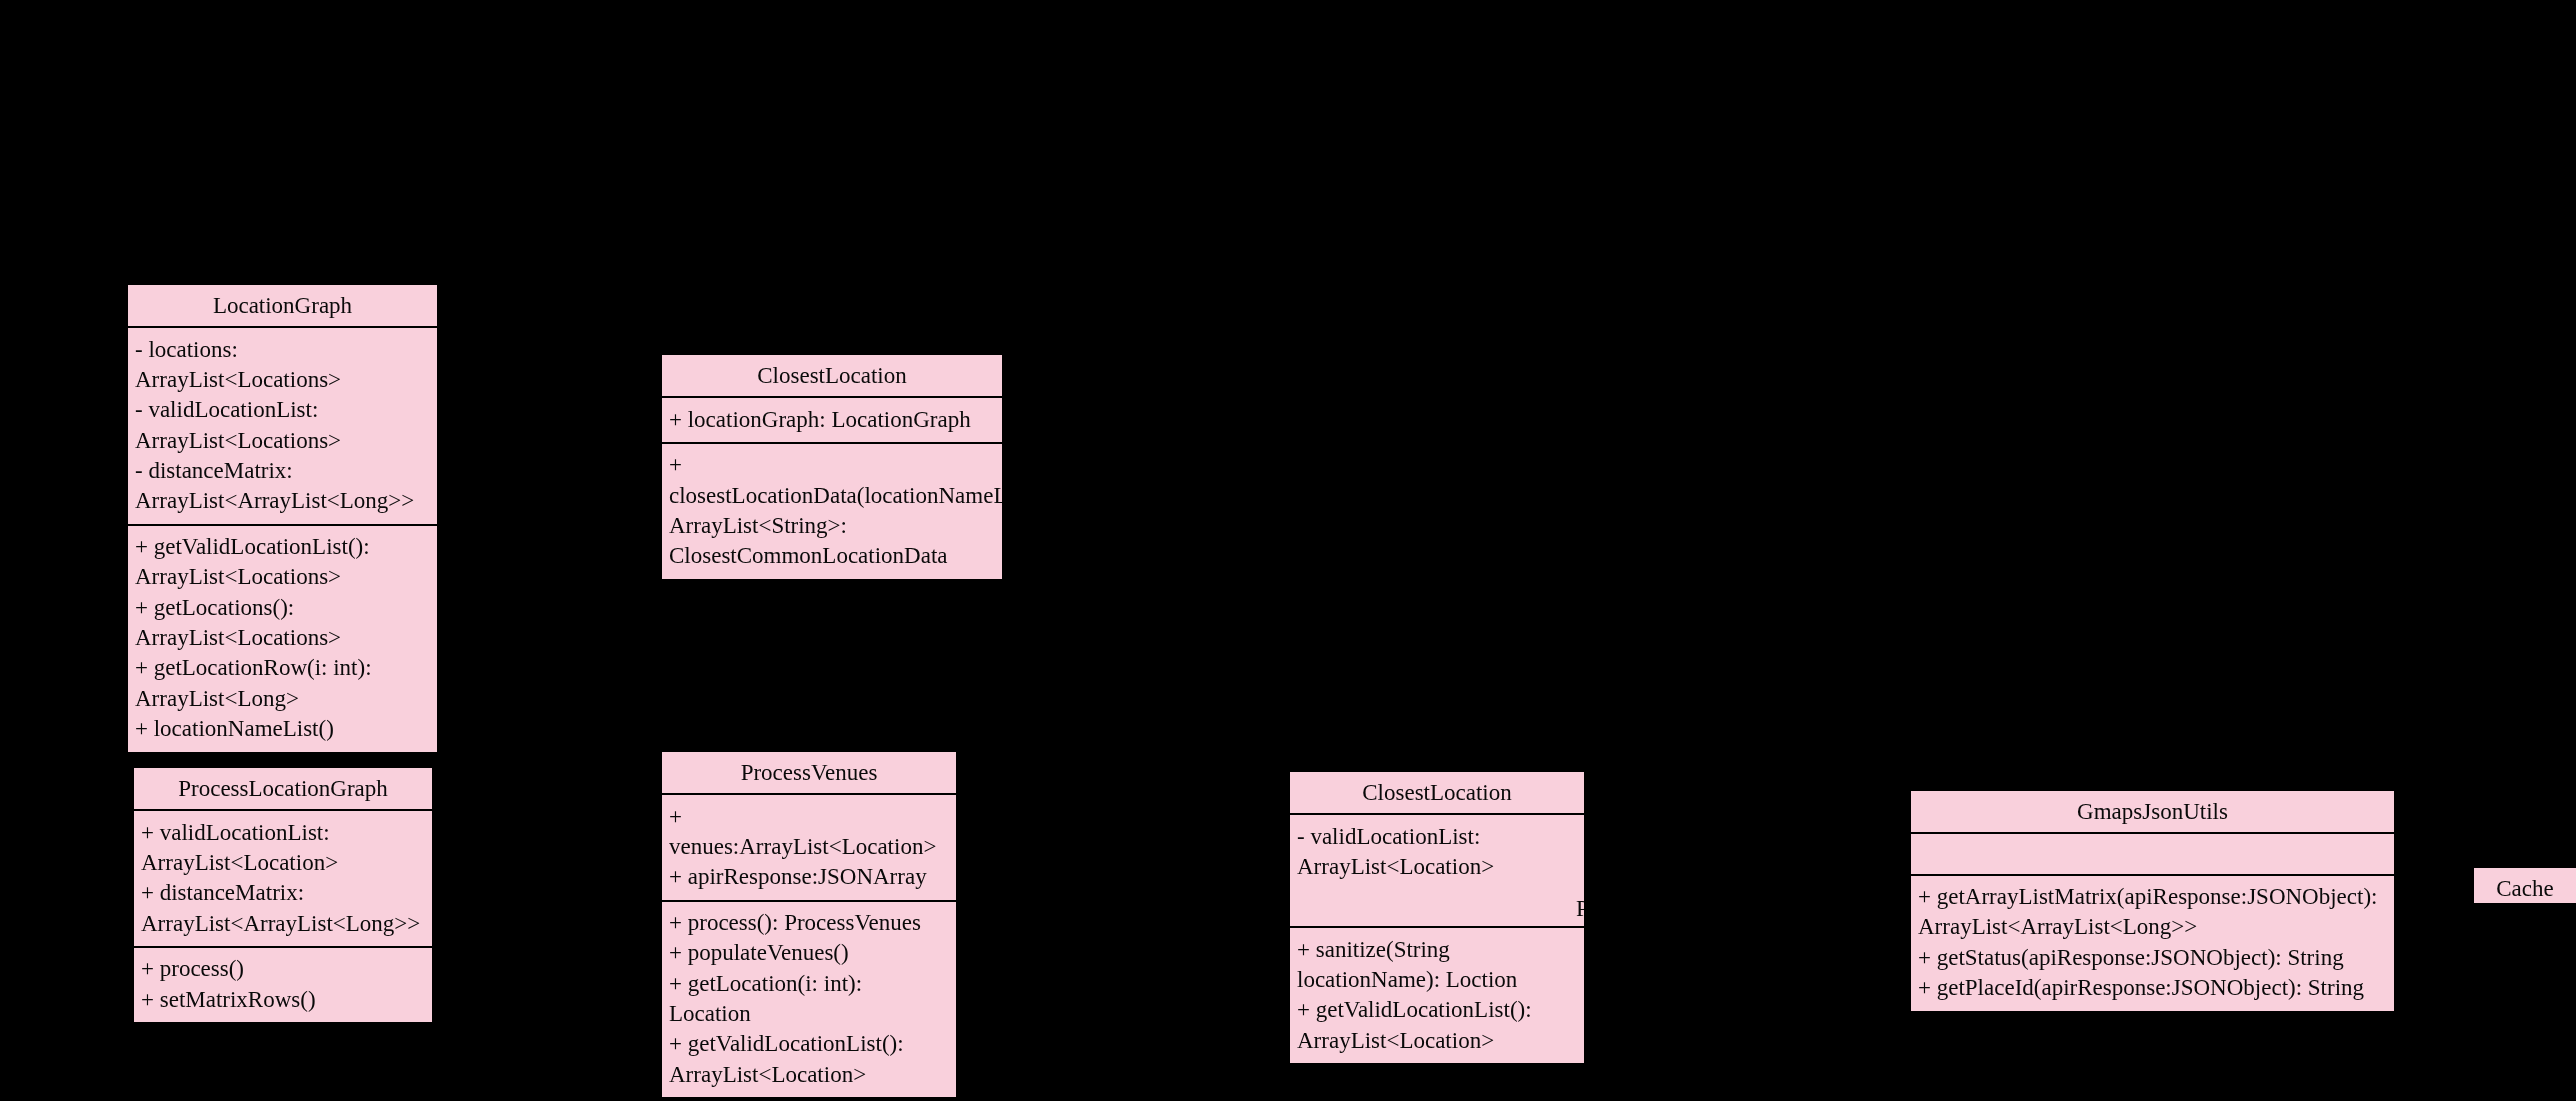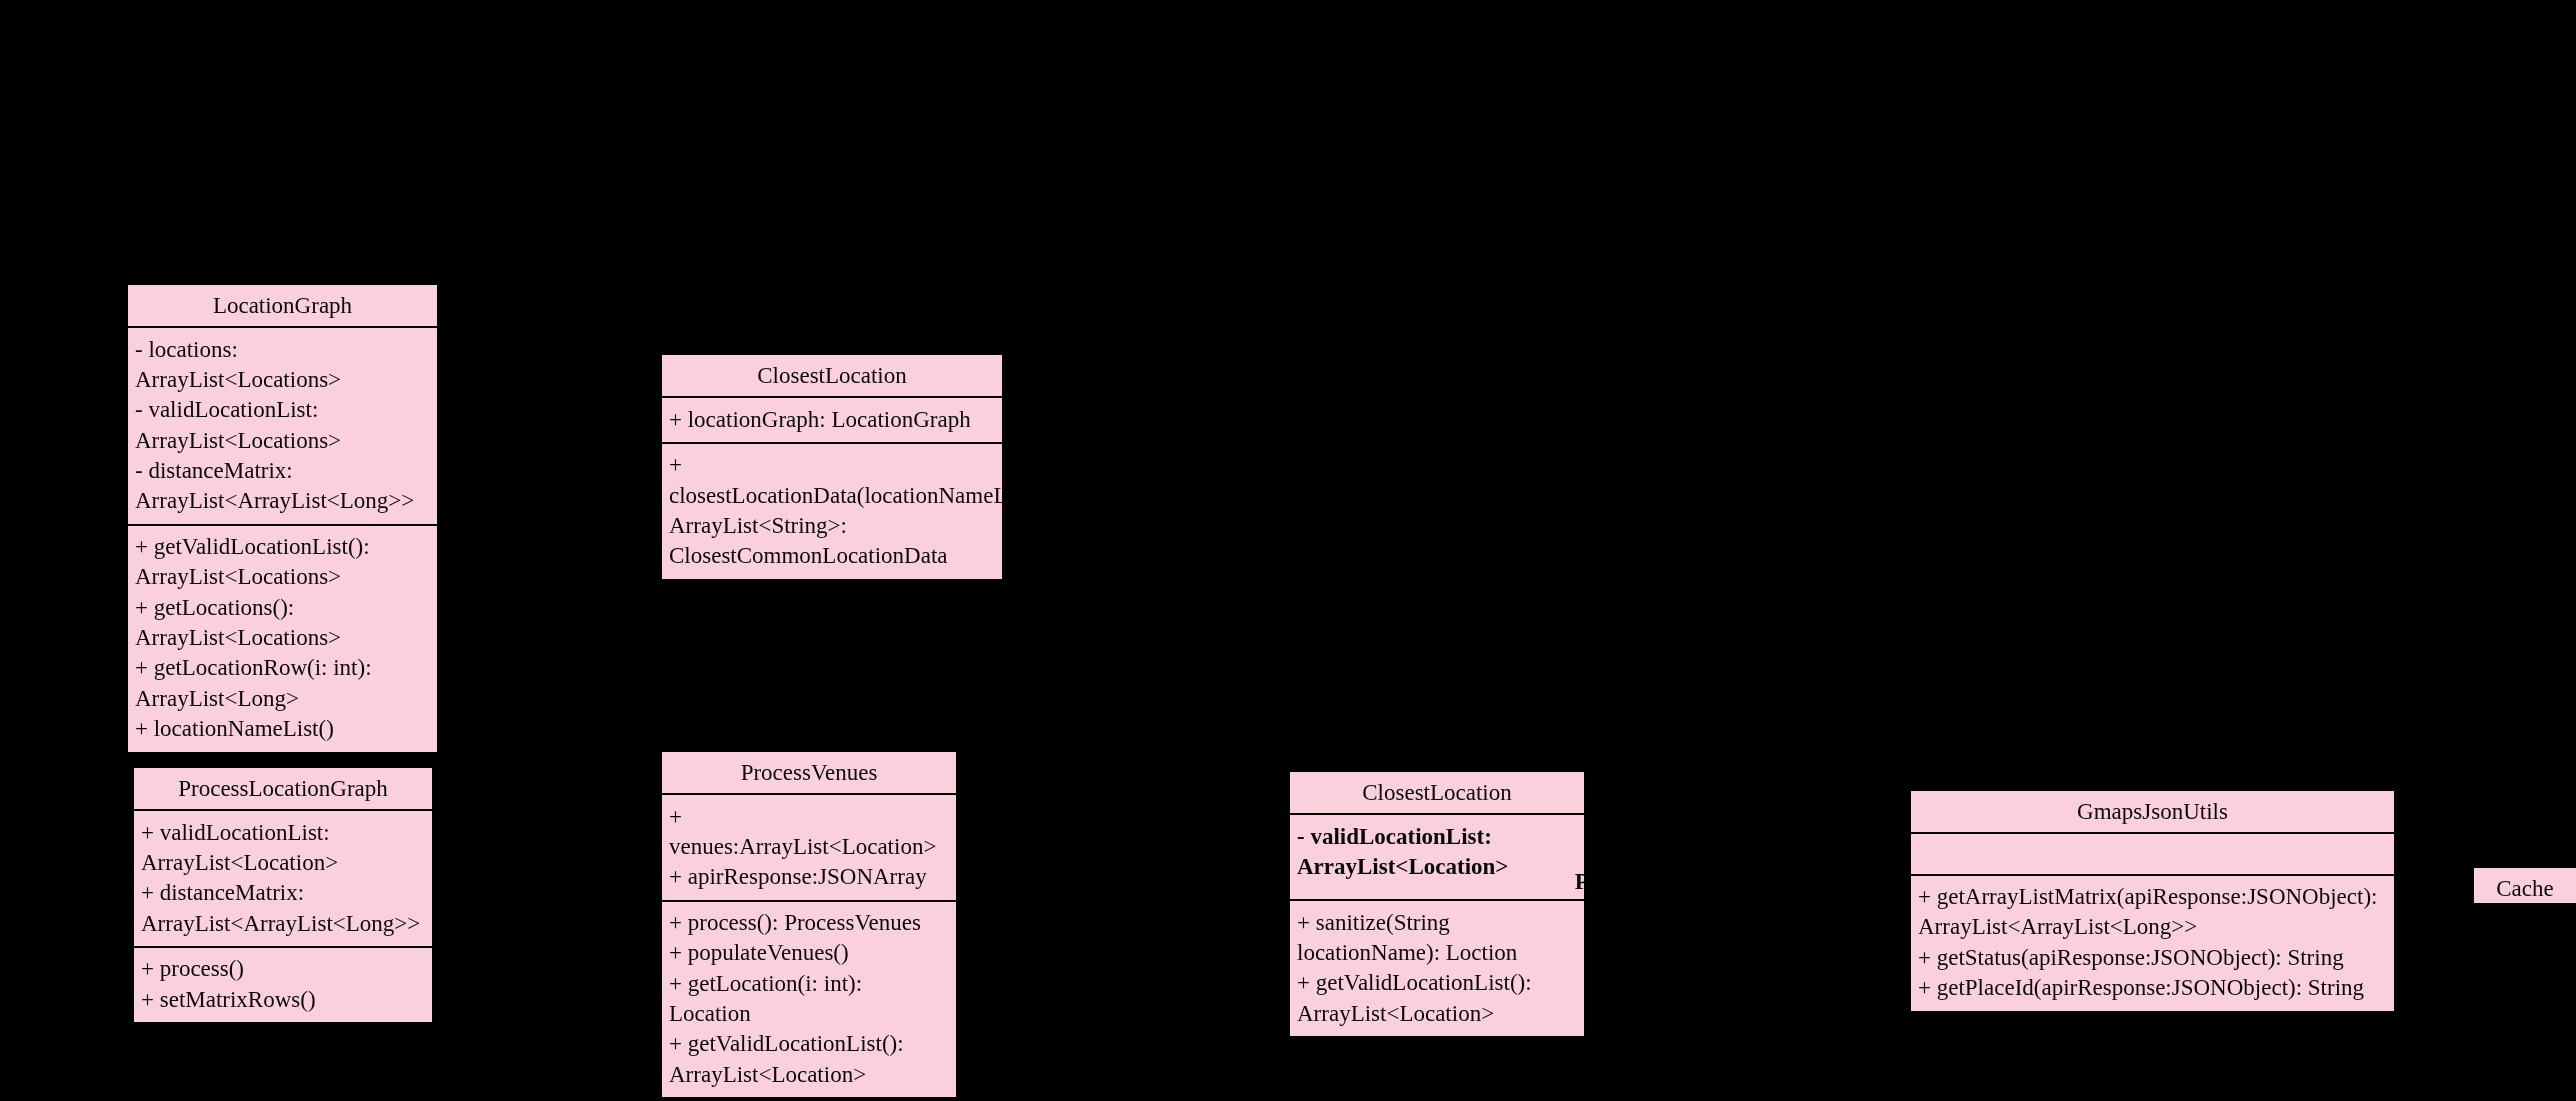--- a/index.html
+++ b/index.html
@@ -133,21 +133,21 @@
     <div class="compartment">
       <div class="member">+ process(): ProcessVenues</div>
       <div class="member">+ populateVenues()</div>
       <div class="member">+ getLocation(i: int): Location</div>
       <div class="member">+ getValidLocationList(): ArrayList&lt;Location&gt;</div>
     </div>
   </div>
 
   <div class="uml-class" id="cls-sanitizelocation">
     <div class="class-title">ClosestLocation</div>
-    <div class="compartment" style="position:relative; padding-bottom:17px;font-weight:bold;">
+    <div class="compartment" style="position:relative; padding-bottom:44px;">
       <div class="member">- validLocationList: ArrayList&lt;Location&gt;</div>
       <div class="overflow-frag" style="right:-4.7px; bottom:1.6px;">P</div>
     </div>
     <div class="compartment">
       <div class="member">+ sanitize(String locationName): Loction</div>
       <div class="member">+ getValidLocationList(): ArrayList&lt;Location&gt;</div>
     </div>
   </div>
 
   <div class="uml-class" id="cls-gmapsjsonutils">

